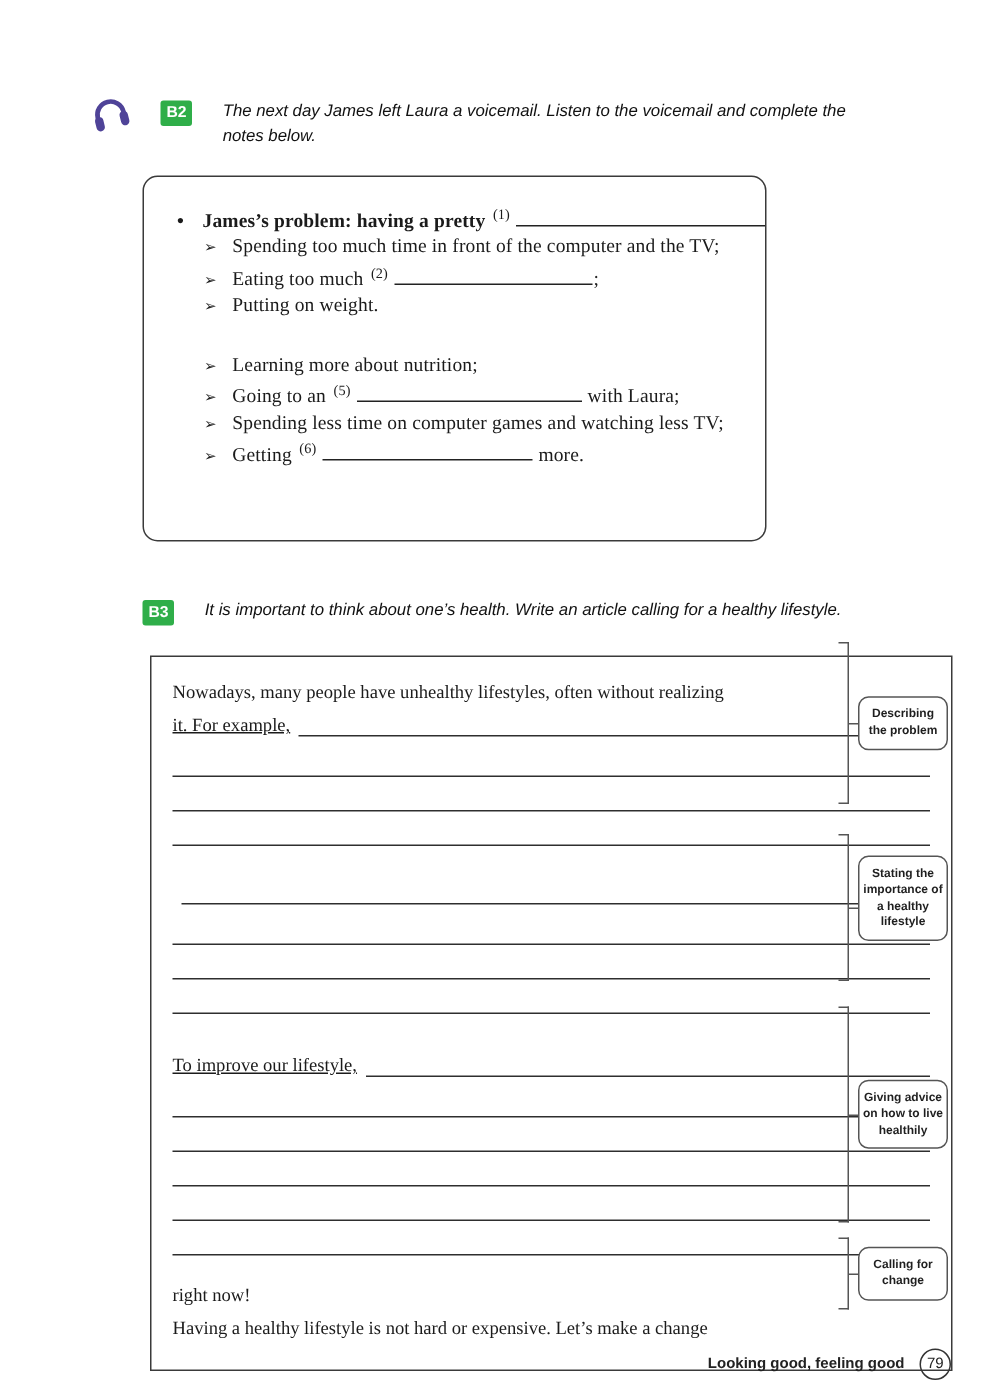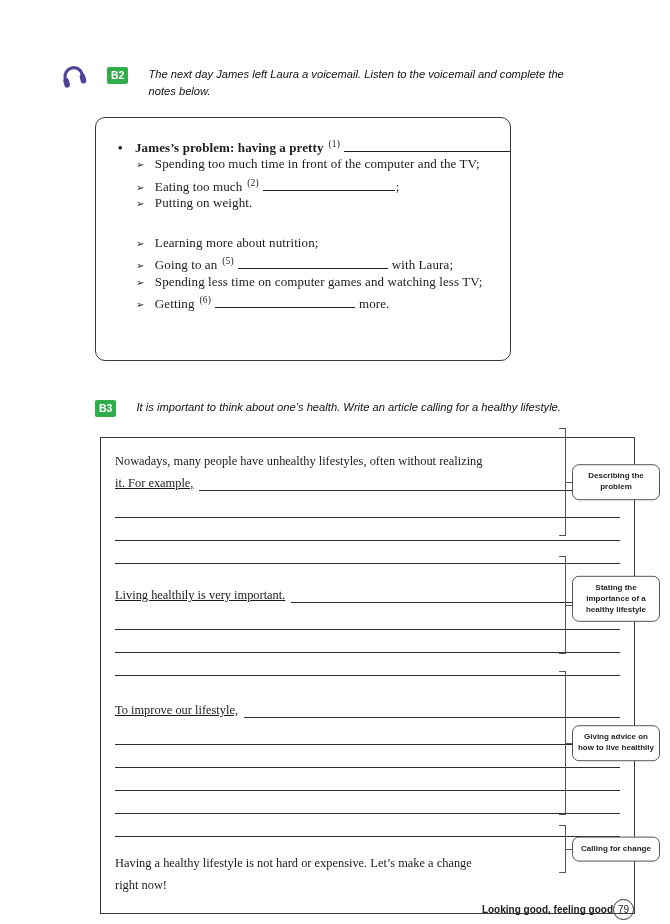--- a/index.html
+++ b/index.html
@@ -33,24 +33,24 @@
   .rule-line{height:23px;border-bottom:1.1px solid #2e2e2e;}
   .sec-gap1{height:20px;}.sec-gap2{height:23px;}.sec-gap3{height:15px;}
 
   .bracket{position:absolute;width:7px;border:1.2px solid #555;border-left:none;}
   #br1{left:559px;top:428px;height:108px;}
   #br2{left:559px;top:556px;height:98px;}
   #br3{left:559px;top:671px;height:144px;}
   #br4{left:559px;top:825px;height:48px;}
   .conn{position:absolute;width:6px;border-top:1.2px solid #555;left:566px;}
   #c1{top:482px;}#c2{top:605px;}#c3{top:743px;}#c4{top:849px;}
-  .slabel{position:absolute;left:572px;width:88px;transform:translateY(-50%);border:1.2px solid #555;border-radius:7px;background:#fff;font:bold 8px/1.35 "Liberation Sans",sans-serif;text-align:center;padding:6px 2px;color:#1f1f1f;}
+  .slabel{position:absolute;left:572px;width:60px;transform:translateY(-50%);border:1.2px solid #555;border-radius:7px;background:#fff;font:bold 8px/1.35 "Liberation Sans",sans-serif;text-align:center;padding:6px 2px;color:#1f1f1f;}
   #l1{top:482px;}#l2{top:599px;}#l3{top:743px;text-align:center;}#l4{top:849px;}
 
-  .footer{position:absolute;top:899px;right:36px;display:flex;align-items:center;gap:0;font:600 10px "Liberation Sans",sans-serif;color:#222;}
+  .footer{position:absolute;top:899px;right:36px;display:flex;align-items:center;gap:10px;font:600 10px "Liberation Sans",sans-serif;color:#222;}
   .pagenum{width:21px;height:21px;border:1.1px solid #333;border-radius:50%;display:flex;align-items:center;justify-content:center;font:normal 10px "Liberation Sans",sans-serif;}
 </style>
 </head>
 <body>
 
 <div class="page">
 
   <div class="activity-header" id="b2-header">
     <span class="hp-icon">
       <svg width="27" height="25" viewBox="0 0 26 24" style="transform:rotate(-14deg)">
@@ -104,43 +104,42 @@
       <span>it. For example,</span>
       <span class="fill-rule"></span>
     </div>
     <div class="rule-line"></div>
     <div class="rule-line"></div>
     <div class="rule-line"></div>
 
     <div class="sec-gap1"></div>
 
     <div class="flexline">
-      <span>Living healthily is very important.</span>
       <span class="fill-rule"></span>
     </div>
     <div class="rule-line"></div>
     <div class="rule-line"></div>
     <div class="rule-line"></div>
 
     <div class="sec-gap2"></div>
 
     <div class="flexline">
       <span>To improve our lifestyle,</span>
       <span class="fill-rule"></span>
     </div>
     <div class="rule-line"></div>
     <div class="rule-line"></div>
     <div class="rule-line"></div>
     <div class="rule-line"></div>
     <div class="rule-line"></div>
 
     <div class="sec-gap3"></div>
 
+    <div class="tline">right now!</div>
     <div class="tline">Having a healthy lifestyle is not hard or expensive. Let’s make a change</div>
-    <div class="tline">right now!</div>
   </div>
 
   <div class="bracket" id="br1"></div>
   <div class="bracket" id="br2"></div>
   <div class="bracket" id="br3"></div>
   <div class="bracket" id="br4"></div>
   <div class="conn" id="c1"></div>
   <div class="conn" id="c2"></div>
   <div class="conn" id="c3"></div>
   <div class="conn" id="c4"></div>

